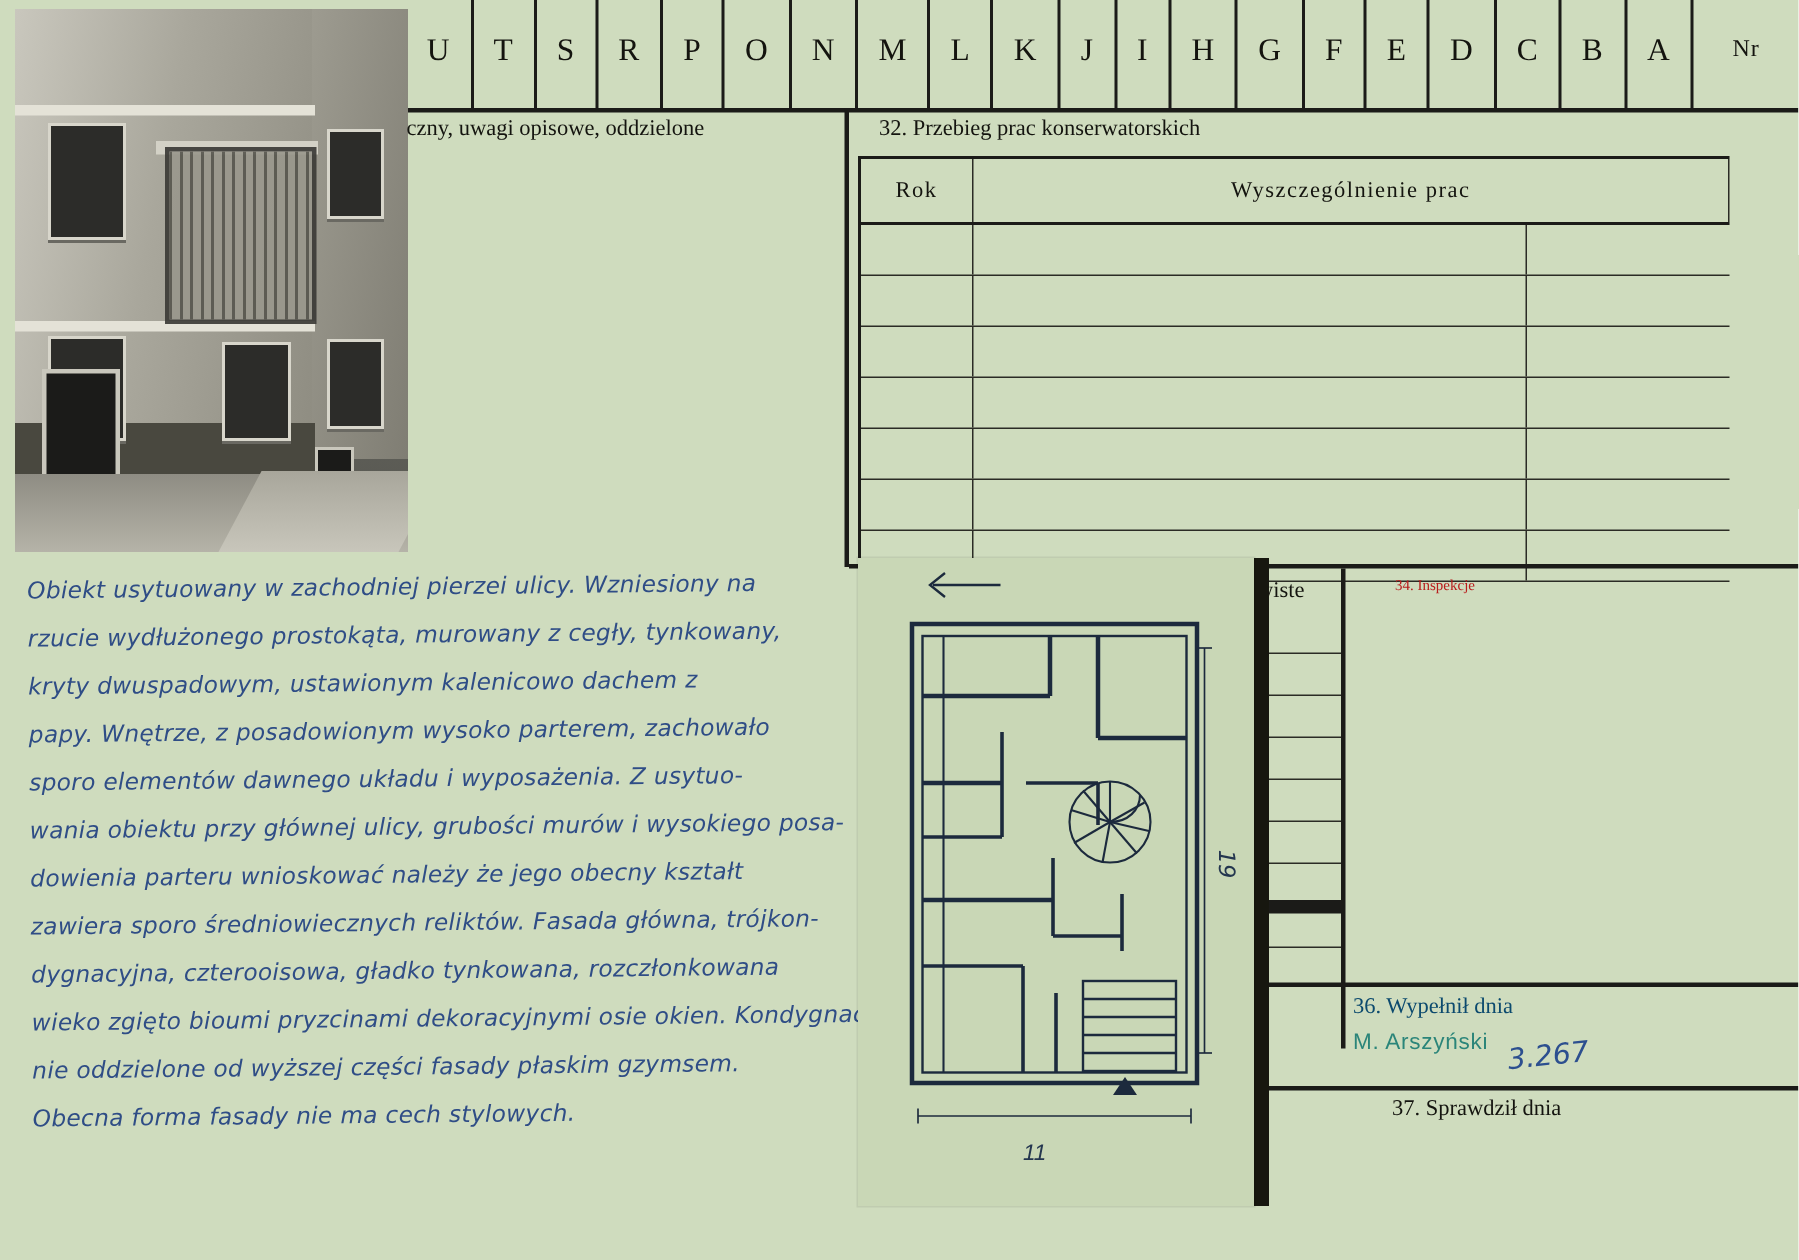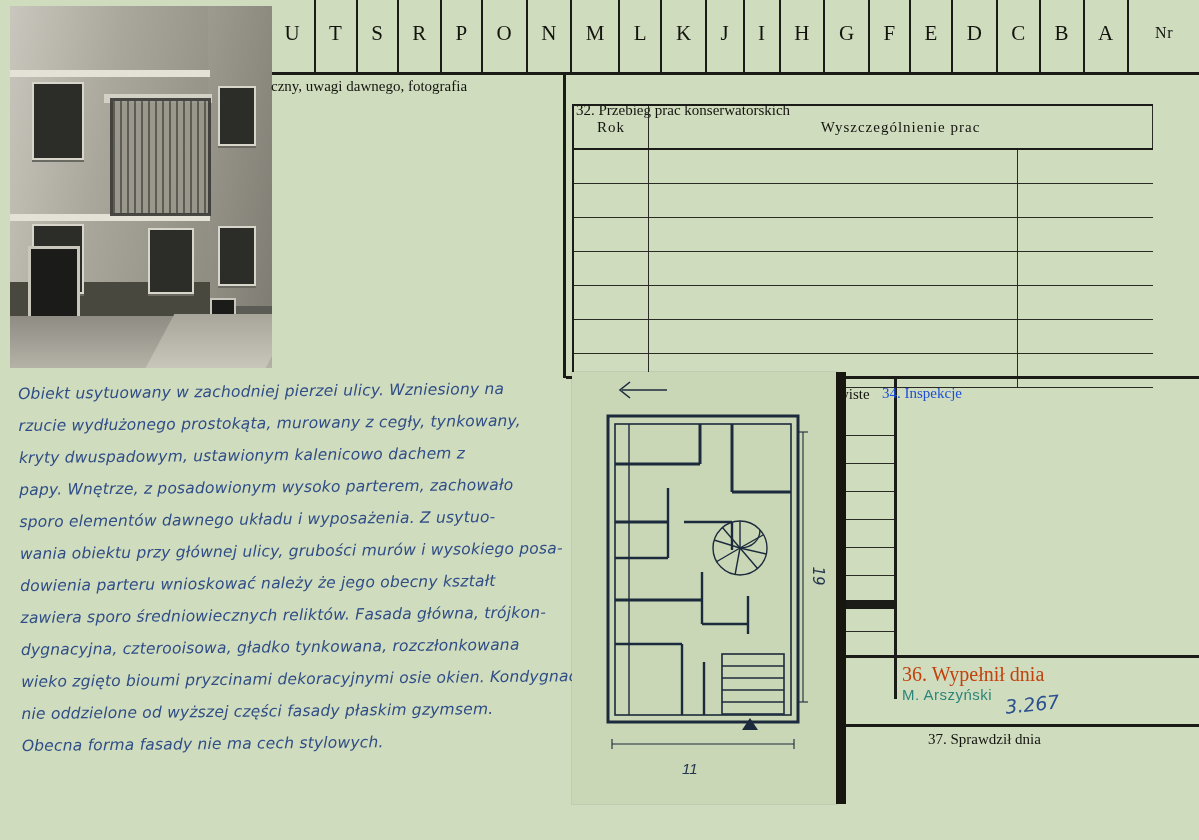--- a/index.html
+++ b/index.html
@@ -142,22 +142,21 @@
   
   .sec32 {
     position: absolute;
     left: 566px;
     top: 78px;
     width: 633px;
   }
   .sec32-title {
     font-size: 15px;
     color: #14140f;
-    padding-left: 10px;
-    margin-top: 24px;
+    padding-left: 20px;
   }
   .t32 {
     position: absolute;
     left: 572px;
     top: 104px;
     width: 581px;
     height: 272px;
     border-top: 2px solid #1b1b18;
     border-left: 2px solid #1b1b18;
     box-sizing: border-box;
@@ -197,22 +196,22 @@
     left: 894px; top: 379px; width: 3px; height: 320px;
     background: #1b1b18;
   }
   .rzecz-label {
     position: absolute;
     left: 838px; top: 386px;
     font-size: 15px; color: #14140f;
   }
   .insp-label {
     position: absolute;
-    left: 882px; top: 385px;
-    font-size: 15px; color: #1d4ed8;
+    left: 930px; top: 385px;
+    font-size: 10px; color: #b91c1c;
   }
   .rz-rows {
     position: absolute;
     left: 836px; top: 408px; width: 58px; height: 225px;
   }
   .rz-rows div {
     height: 28px;
     border-bottom: 1px solid #2b2b25;
     box-sizing: border-box;
   }
@@ -222,21 +221,21 @@
     background: #1b1b18;
   }
   .hline-650 {
     position: absolute;
     left: 836px; top: 655px; width: 363px; height: 3px;
     background: #1b1b18;
   }
   .sec36 {
     position: absolute;
     left: 902px; top: 663px;
-    font-size: 20px; color: #c2410c;
+    font-size: 15px; color: #0c4a6e;
   }
   .hline-724 {
     position: absolute;
     left: 836px; top: 724px; width: 363px; height: 3px;
     background: #1b1b18;
   }
   .sec37 {
     position: absolute;
     left: 928px; top: 731px;
     font-size: 15px; color: #14140f;
@@ -358,21 +357,21 @@
     <div class="ph-balcony-slab"></div>
     <div class="ph-balcony"></div>
 
     <div class="ph-door" style="left:18px; top:240px; width:46px; height:86px;"></div>
     <div class="ph-door" style="left:200px; top:292px; width:22px; height:40px; border-width:2px;"></div>
 
     <div class="ph-ground"></div>
     <div class="ph-curb"></div>
   </div>
 
-  <div class="sec31">czny, uwagi dawnego, fotografia</div>
+  <div class="sec31">czny, uwagi opisowe, oddzielone</div>
   <div class="vline-563"></div>
 
   <div class="sec32">
     <div class="sec32-title">32. Przebieg prac konserwatorskich</div>
   </div>
 
   <div class="t32">
     <div class="row head">
       <div class="c-rok">Rok</div>
       <div class="c-wysz">Wyszczególnienie prac</div>

